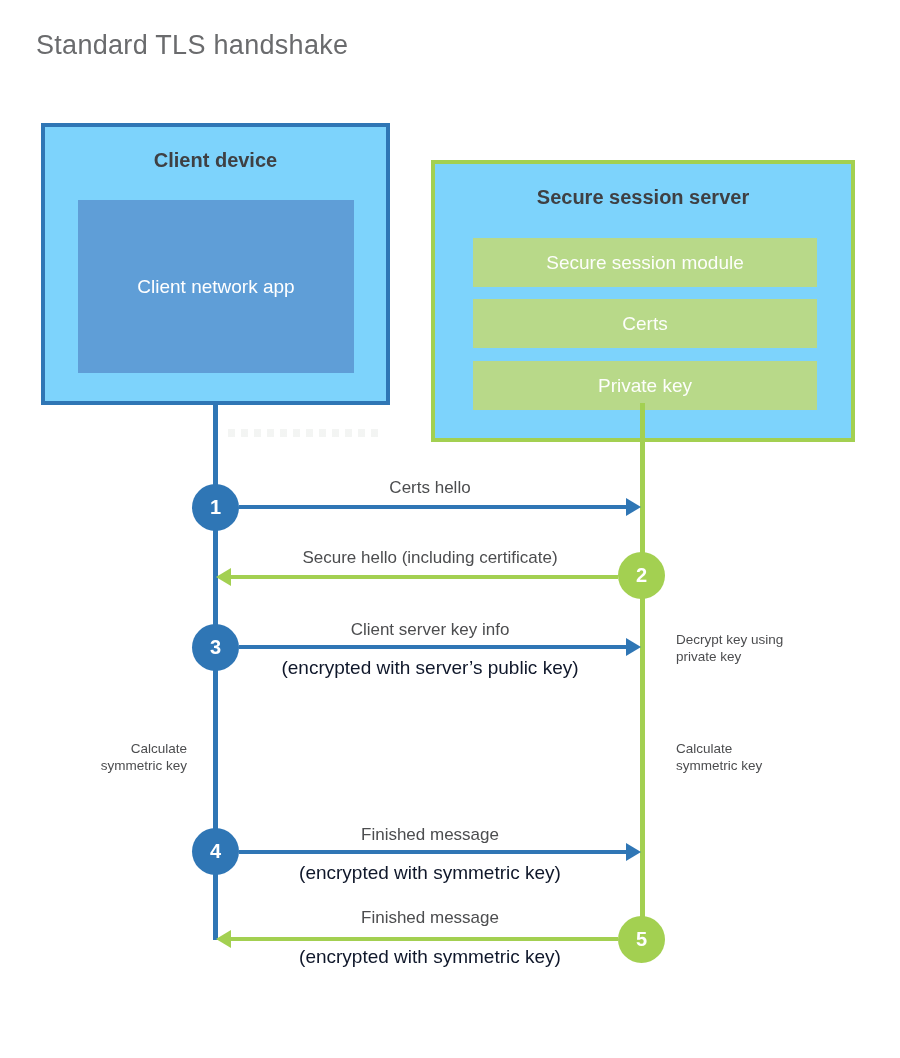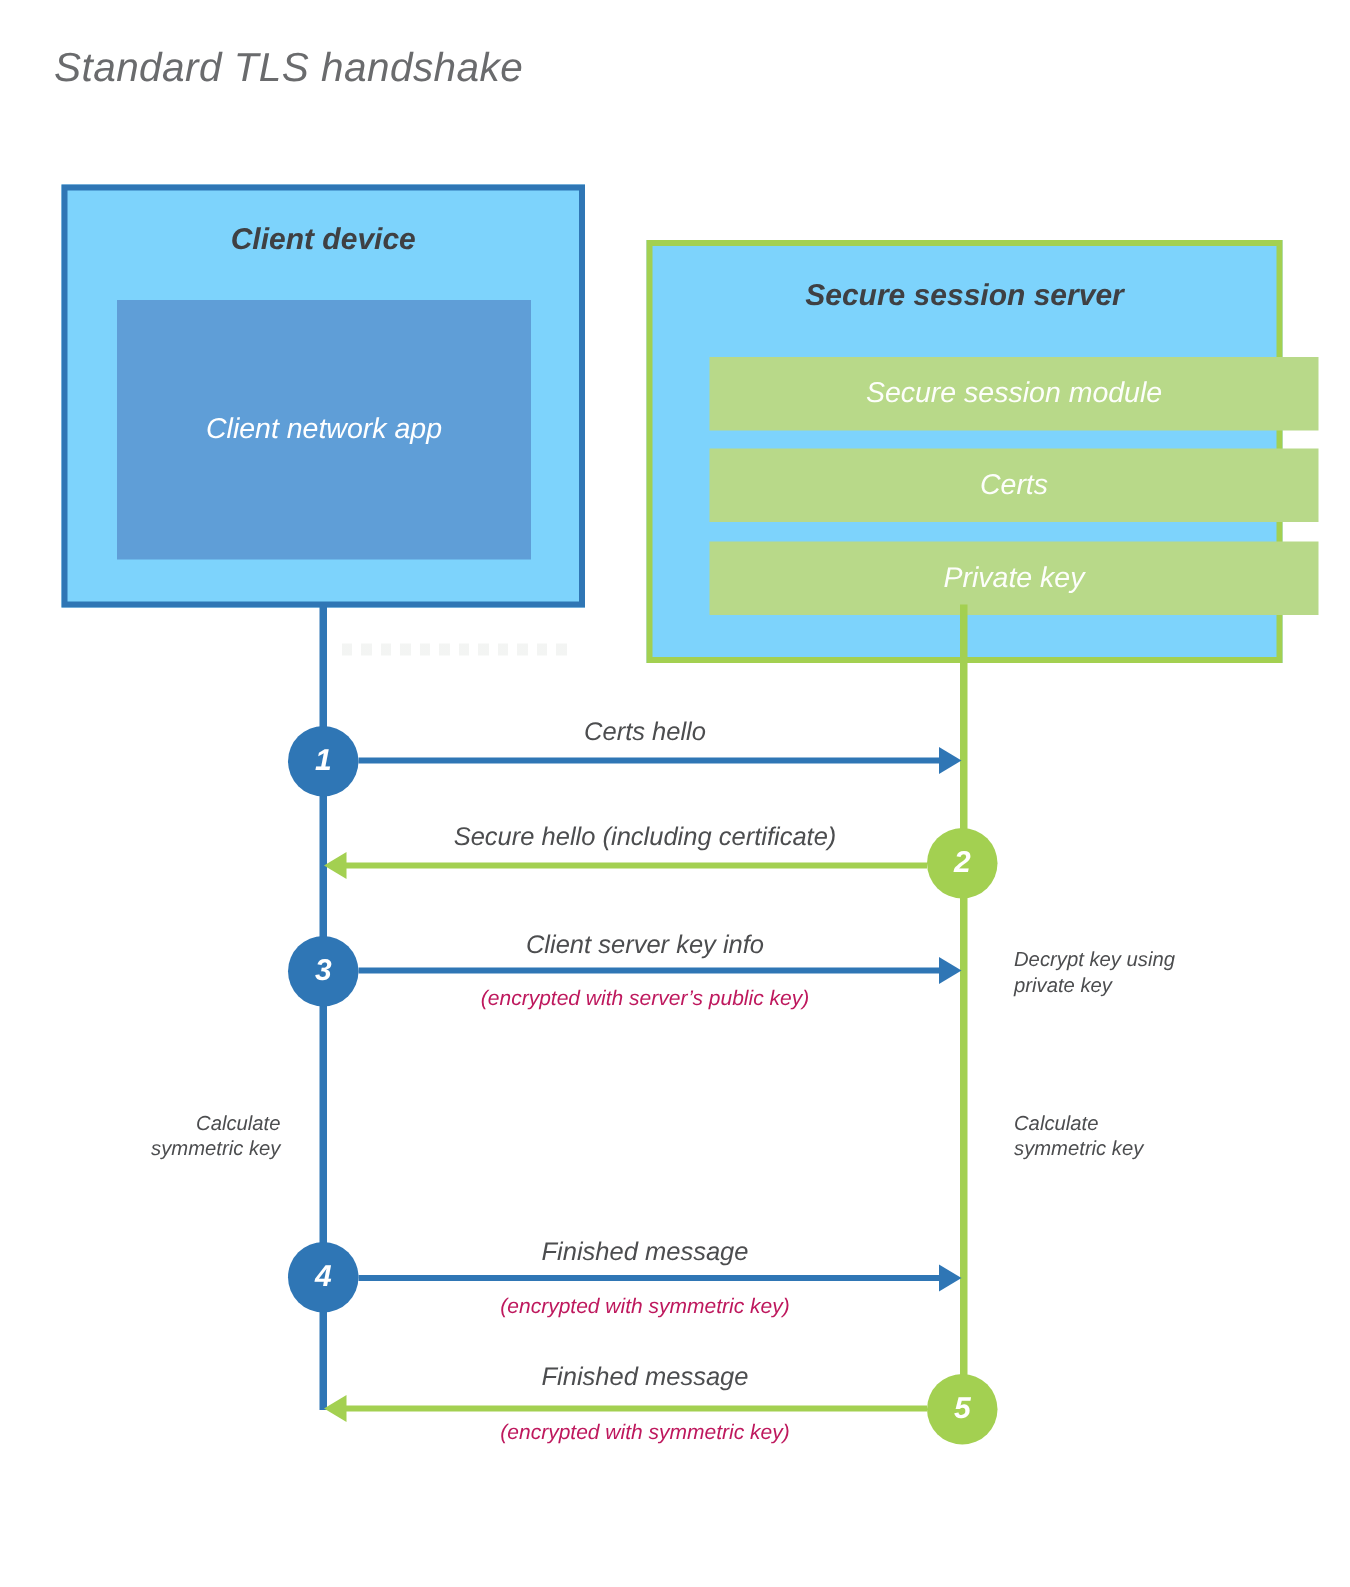--- a/index.html
+++ b/index.html
@@ -4,21 +4,21 @@
 <style>
   :root{
     --blue:#2f76b5;
     --blue-fill:#5f9ed7;
     --green:#a3d051;
     --green-fill:#b8d989;
     --title-text:#6a6b6d;
     --heading-text:#3f4043;
     --label-text:#4c4d4f;
   }
-  *{margin:0;padding:0;box-sizing:border-box;font-style:italic;}
+  *{margin:0;padding:0;box-sizing:border-box;}
   html,body{background:#ffffff;}
   body{font-family:"Liberation Sans","DejaVu Sans",sans-serif;}
   .canvas{
     position:relative;
     width:900px;height:1058px;
     background:#ffffff;
     overflow:hidden;
   }
   .page-title{
     position:absolute;left:36px;top:30px;
@@ -34,21 +34,21 @@
     font-size:20px;font-weight:bold;color:var(--heading-text);
   }
   .app-rect{
     position:absolute;left:33px;top:73px;width:276px;height:173px;
     background:var(--blue-fill);
     display:flex;align-items:center;justify-content:center;text-align:center;
     color:#ffffff;font-size:19px;line-height:25px;
     padding:0 50px;
   }
   .bar{
-    position:absolute;left:38px;width:406px;height:49px;
+    position:absolute;left:38px;width:344px;height:49px;
     background:var(--green-fill);
     display:flex;align-items:center;justify-content:center;
     color:#fdfefb;font-size:19px;
   }
   .bar.b1{top:74px;} .bar.b2{top:135px;} .bar.b3{top:197px;}
   
   .v-line{position:absolute;width:5px;}
   .v-line.blue{background:var(--blue);left:213px;top:403px;height:537px;}
   .v-line.green{background:var(--green);left:640px;top:403px;height:536px;}
   .artifact-dashes{
@@ -71,21 +71,21 @@
   .head{position:absolute;width:0;height:0;border-top:9px solid transparent;border-bottom:9px solid transparent;}
   .head.right.blue{border-left:15px solid var(--blue);}
   .head.left.green{border-right:15px solid var(--green);}
   
   .msg-label{
     position:absolute;left:230px;width:400px;text-align:center;
     font-size:17px;color:var(--label-text);
   }
   .msg-sublabel{
     position:absolute;left:230px;width:400px;text-align:center;
-    font-size:14px;color:#be185d;
+    font-size:19px;color:#0f172a;
   }
   .side-note{
     position:absolute;font-size:13.5px;line-height:17px;color:var(--label-text);
   }
 </style>
 </head>
 <body>
 
 <div class="canvas">
 

